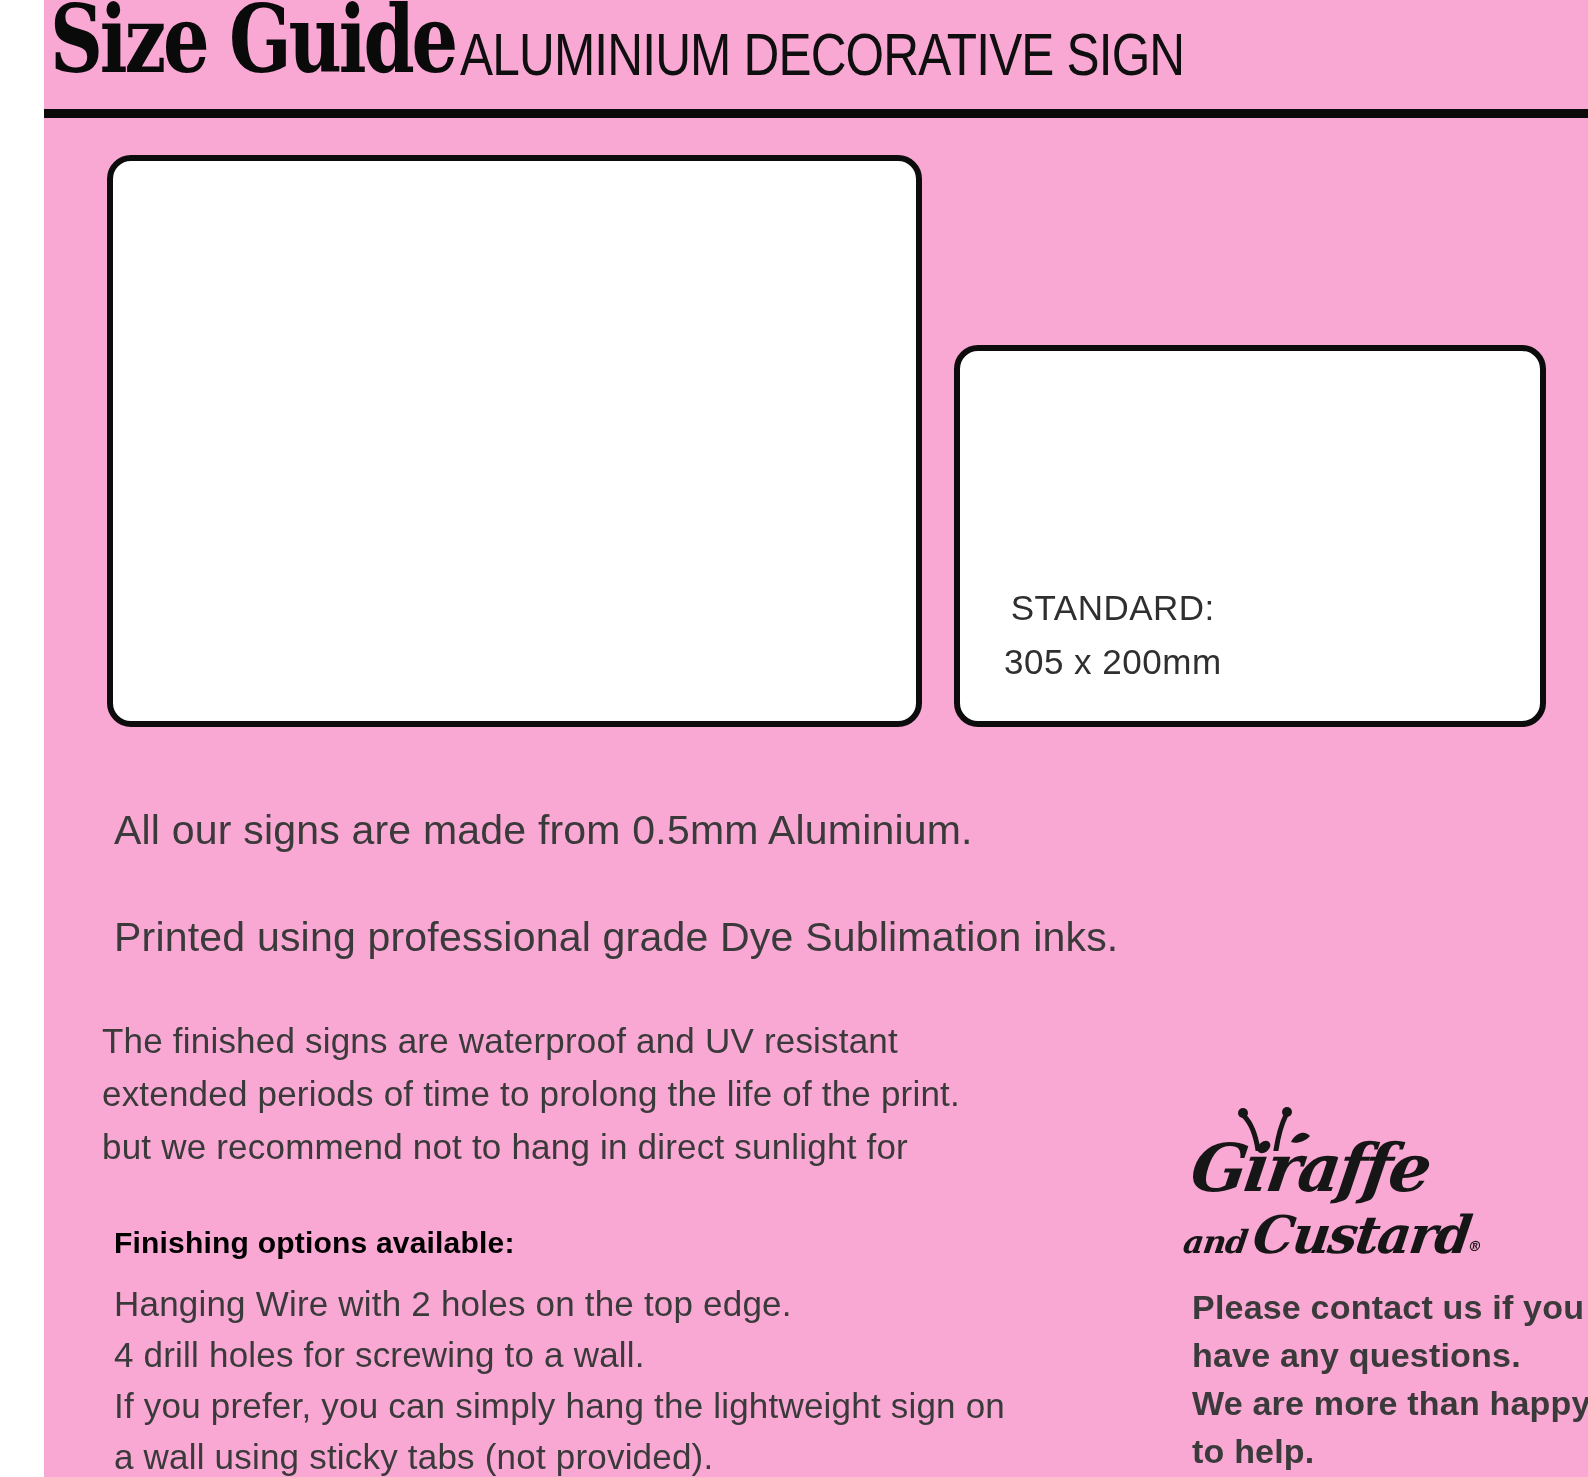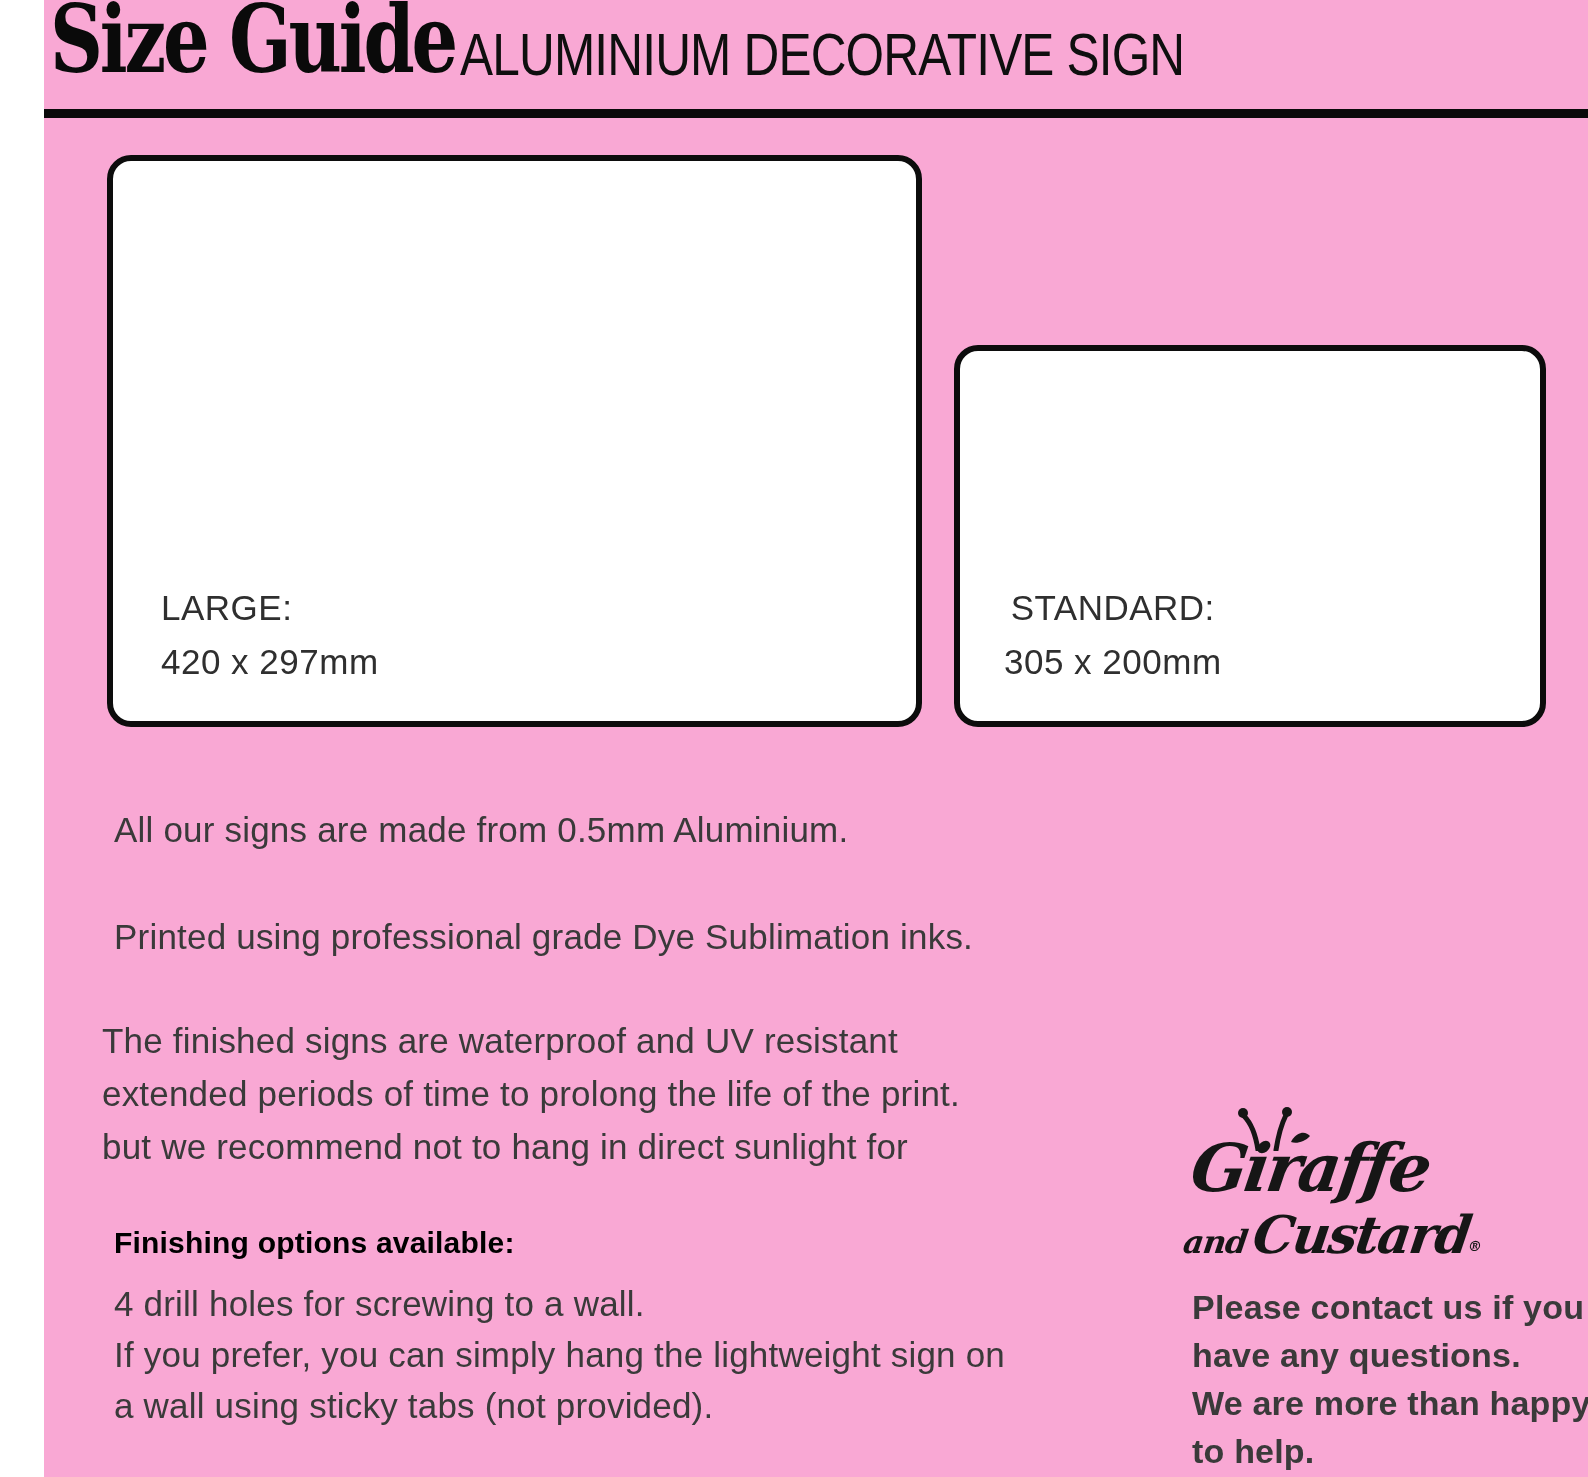--- a/index.html
+++ b/index.html
@@ -68,21 +68,21 @@
     white-space: nowrap;
   }
   .size-label .dims { margin-top: 19px; }
   .size-label.large-label    { left: 117px; top: 590px; }
   .size-label.standard-label { left: 960px; top: 590px; text-align: center; }
 
   
   .body-line {
     position: absolute;
     left: 70px;
-    font-size: 35px;
+    font-size: 41px;
     font-weight: 300;
     color: #3a3a3a;
     letter-spacing: 0.2px;
     white-space: nowrap;
     line-height: 40px;
   }
   .p1 { top: 810px; }
   .p2 { top: 917px; }
   .p3 {
     position: absolute;
@@ -167,40 +167,37 @@
 
 <div class="page">
 
   <div class="title">Size Guide</div>
   <div class="subtitle">ALUMINIUM DECORATIVE SIGN</div>
   <div class="header-rule"></div>
 
   <div class="sign-rect large"></div>
   <div class="sign-rect standard"></div>
 
-  <div class="size-label large-label">
-    <div class="name">LARGE:</div>
-    <div class="dims">420 x 297mm</div>
-  </div>
   <div class="size-label standard-label">
     <div class="name">STANDARD:</div>
     <div class="dims">305 x 200mm</div>
   </div>
 
   <div class="body-line p1">All our signs are made from 0.5mm Aluminium.</div>
   <div class="body-line p2">Printed using professional grade Dye Sublimation inks.</div>
 
   <div class="p3">
     <div>The finished signs are waterproof and UV resistant</div>
     <div>extended periods of time to prolong the life of the print.</div>
     <div>but we recommend not to hang in direct sunlight for</div>
   </div>
 
   <div class="finishing-heading">Finishing options available:</div>
   <div class="finishing-lines">
+    <div>Hanging Wire with 2 holes on the top edge.</div>
     <div>4 drill holes for screwing to a wall.</div>
     <div>If you prefer, you can simply hang the lightweight sign on</div>
     <div>a wall using sticky tabs (not provided).</div>
   </div>
 
   <div class="logo">
     <svg class="horns" width="76" height="44" viewBox="0 0 76 44">
       <path d="M23 43 C21 30 16 16 9 9" fill="none" stroke="#161616" stroke-width="5" stroke-linecap="round"></path>
       <circle cx="8" cy="6" r="5" fill="#161616"></circle>
       <path d="M41 43 C43 30 47 16 51 8" fill="none" stroke="#161616" stroke-width="5" stroke-linecap="round"></path>

